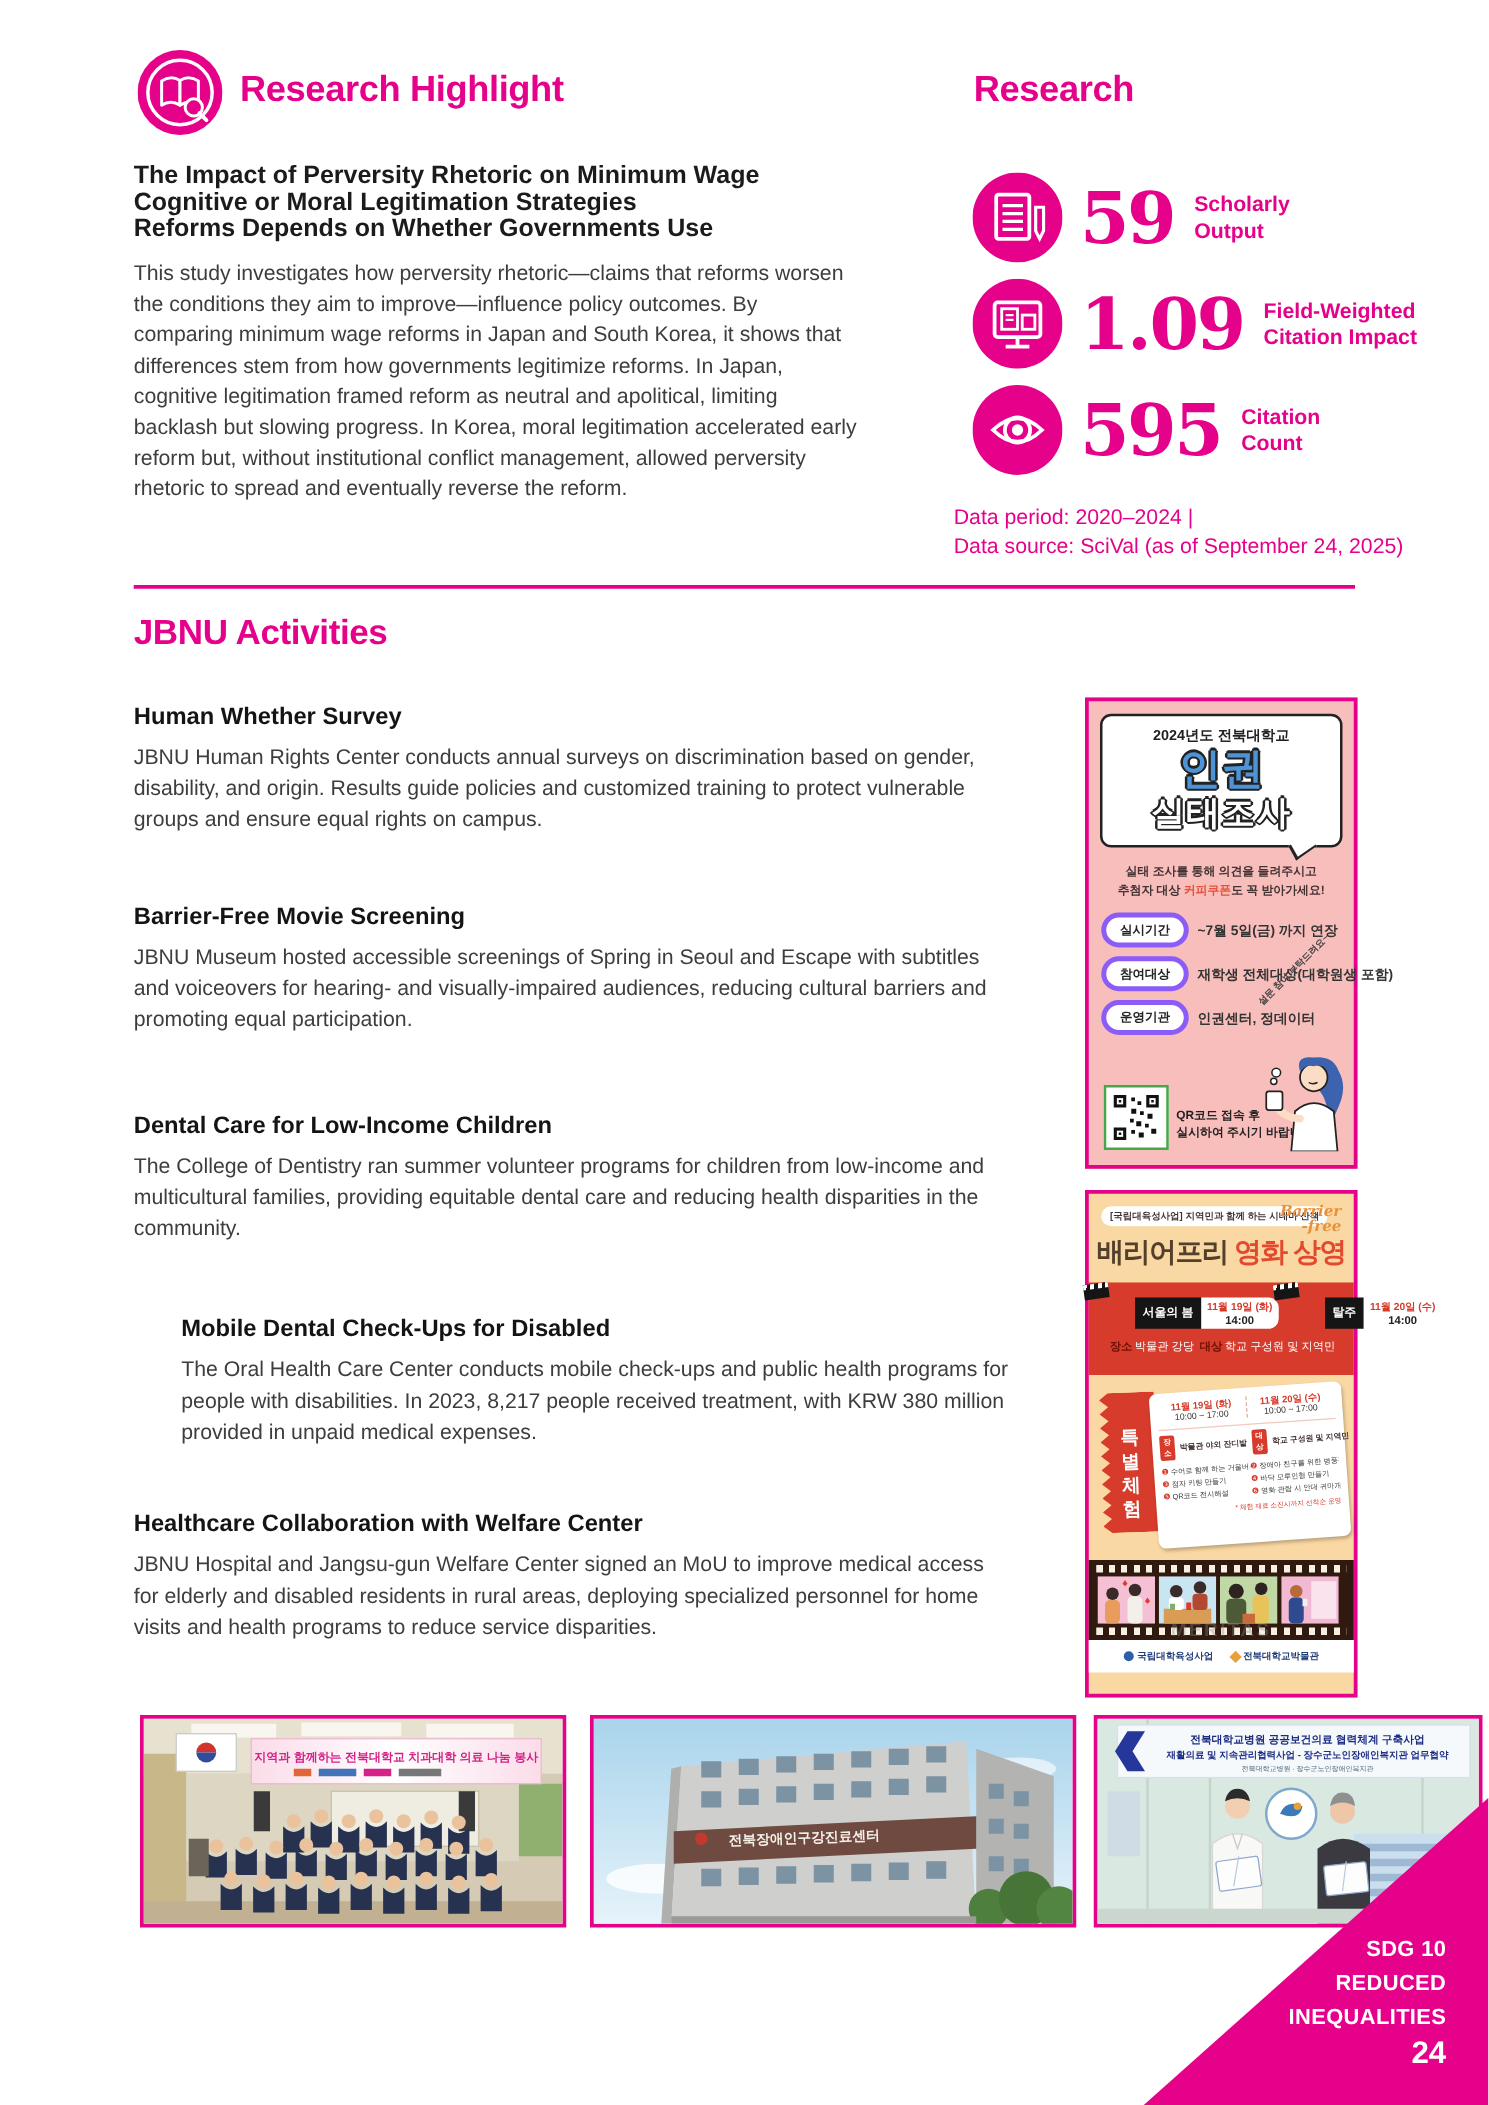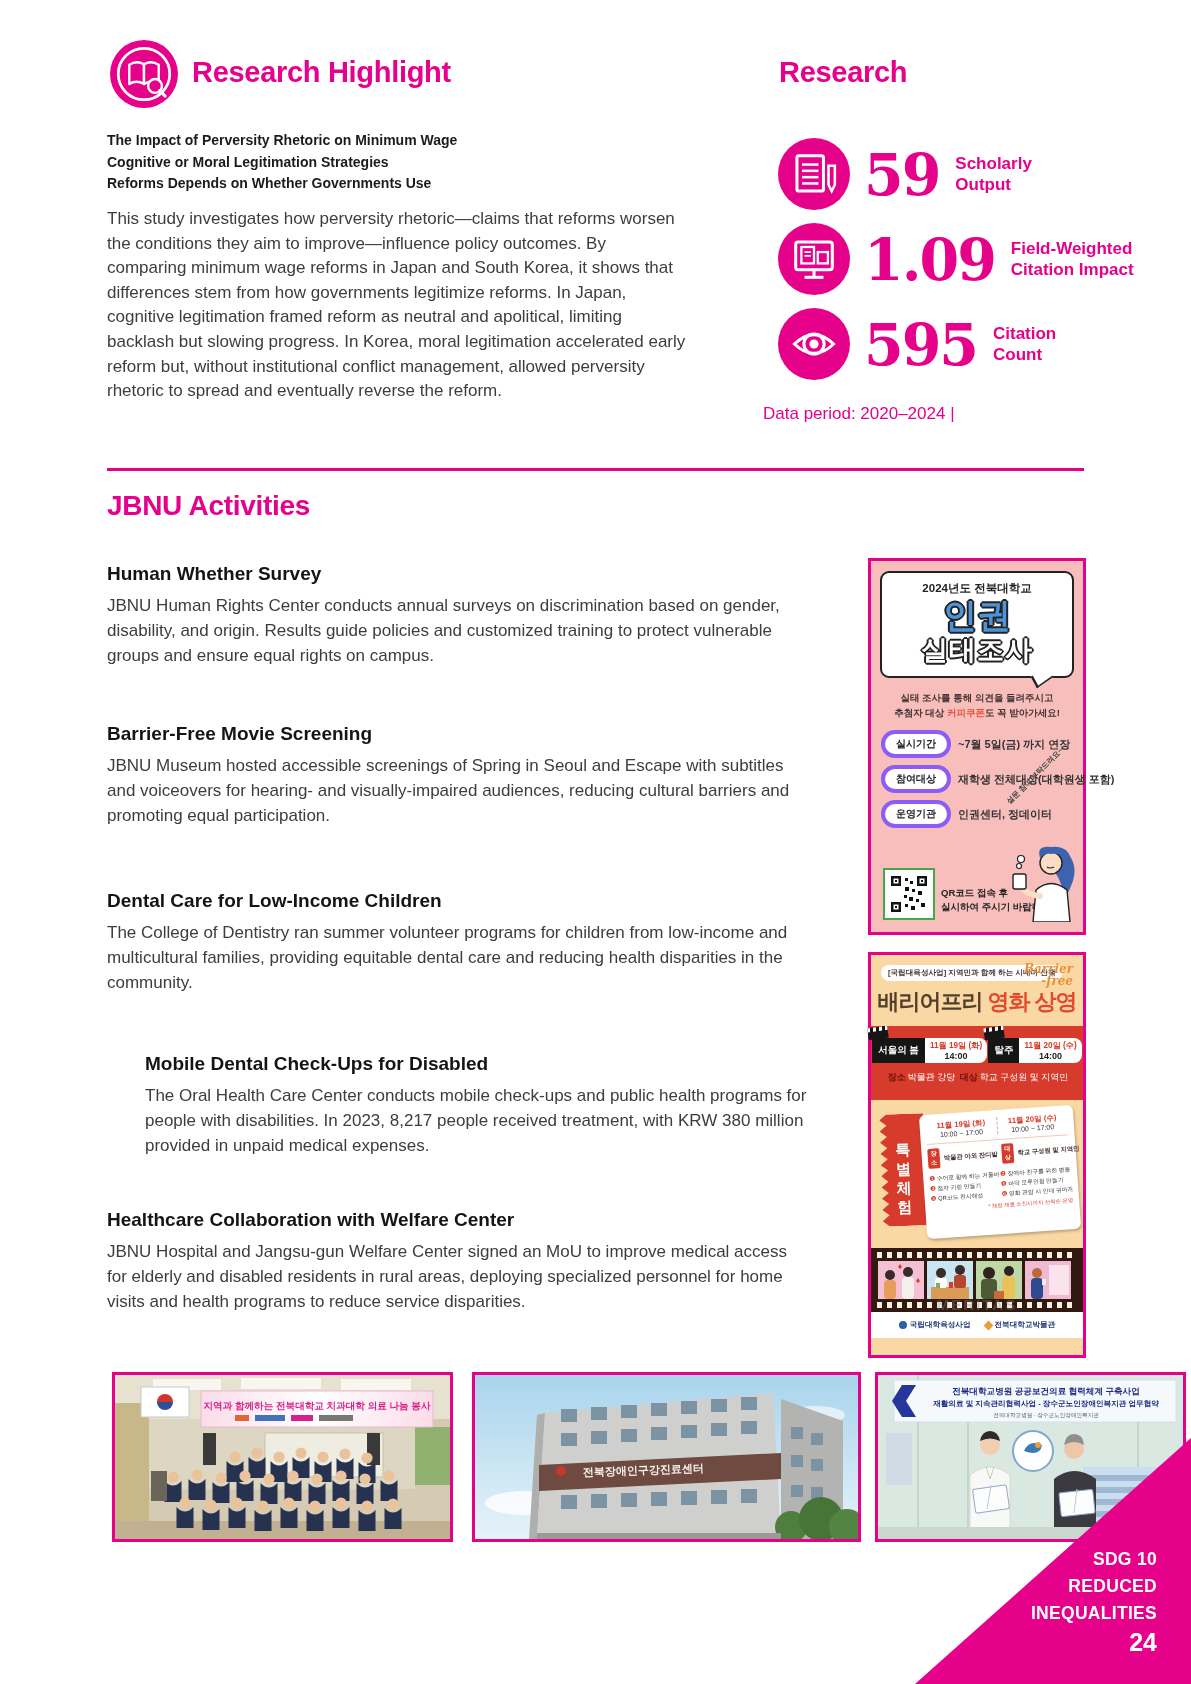--- a/index.html
+++ b/index.html
@@ -6,21 +6,21 @@
   .page{position:relative;width:1191px;height:1684px;background:#fff;overflow:hidden;
         font-family:"Liberation Sans",sans-serif;color:#222;}
   .abs{position:absolute;}
 
   
   .brand-icon{left:110px;top:40px;width:68px;height:68px;}
   .h-title{left:192px;top:56px;font-size:29px;font-weight:bold;color:var(--mag);letter-spacing:-.3px;}
   .r-title{left:779px;top:56px;font-size:29px;font-weight:bold;color:var(--mag);letter-spacing:-.3px;}
 
   
-  .hl-title{left:107px;top:130px;width:520px;font-size:14px;font-weight:bold;color:#1b1b1b;line-height:21.5px;}
+  .hl-title{left:107px;top:130px;width:520px;font-size:20px;font-weight:bold;color:#1b1b1b;line-height:21.5px;}
   .hl-body{left:107px;top:207px;width:580px;font-size:17px;color:#3d3d3d;line-height:24.6px;}
 
   
   .stat-row{left:778px;display:flex;align-items:center;height:74px;}
   .stat-icon{width:72px;height:72px;flex:0 0 72px;}
   .stat-value{font-family:"DejaVu Serif",serif;font-weight:bold;font-size:57px;color:var(--mag);
               margin-left:14px;letter-spacing:-2px;line-height:1;}
   .stat-label{margin-left:16px;font-size:17px;font-weight:bold;color:var(--mag);line-height:21px;}
   .note{left:763px;font-size:17px;color:var(--mag);line-height:23px;}
 
@@ -63,21 +63,21 @@
   .poster2{left:868px;top:952px;width:218px;height:406px;background:#FAD8A3;}
   .p2-badge{display:inline-block;margin:10px 0 0 10px;background:#fff;border-radius:8px;
             font-size:7.6px;font-weight:bold;color:#433;padding:3px 7px;}
   .p2-script{position:absolute;right:10px;top:8px;text-align:right;color:#E8913A;font-size:12px;
              font-style:italic;font-weight:bold;line-height:12px;font-family:"DejaVu Serif",serif;}
   .p2-title{text-align:center;margin-top:6px;font-size:22px;font-weight:800;letter-spacing:-1px;}
   .p2-title .dark{color:#53402C;}
   .p2-title .red{color:#E2492F;}
   .redband{position:relative;margin-top:9px;background:#D63B2B;height:74px;padding-top:12px;box-sizing:border-box;}
   .movies{display:flex;justify-content:space-evenly;}
-  .movie{display:flex;align-items:stretch;position:relative;}
+  .movie{display:flex;align-items:stretch;position:relative;padding-left:37px;}
   .clap{position:absolute;left:-4px;top:-11px;width:20px;height:12px;background:#151515;transform:rotate(-8deg);}
   .clap:before{content:'';position:absolute;left:0;top:0;width:20px;height:4px;
                background:repeating-linear-gradient(100deg,#fff 0 3px,#151515 3px 6px);}
   .mname{background:#151515;color:#fff;font-size:9.5px;font-weight:bold;display:flex;align-items:center;
          padding:0 6px;white-space:nowrap;}
   .mdate{background:#fff;border-radius:0 8px 8px 0;padding:2px 5px;text-align:center;}
   .mdate .d{color:#D63B2B;font-size:8.2px;font-weight:800;white-space:nowrap;}
   .mdate .t{color:#222;font-size:9px;font-weight:bold;}
   .venue{margin-top:8px;text-align:center;font-size:9px;color:#fff;white-space:nowrap;}
   .venue b{color:#6E1005;font-weight:800;margin:0 2px;}
@@ -201,20 +201,21 @@
       </svg>
     </span>
     <span class="stat-value">595</span>
     <span class="stat-label">
       <div>Citation</div>
         <div>Count</div>
     </span>
   </div>
 
   <div class="abs note" style="top:402px;">Data period: 2020–2024 |</div>
+  <div class="abs note" style="top:425px;">Data source: SciVal (as of September 24, 2025)</div>
 
   <div class="abs divider"></div>
   <div class="abs jbnu-title">JBNU Activities</div>
 
   <div class="abs act" style="top:563px;">
     <div class="act-title">Human Whether Survey</div>
     <div class="act-body">JBNU Human Rights Center conducts annual surveys on discrimination based on gender, disability, and origin. Results guide policies and customized training to protect vulnerable groups and ensure equal rights on campus.</div>
   </div>
   <div class="abs act" style="top:723px;">
     <div class="act-title">Barrier-Free Movie Screening</div>

